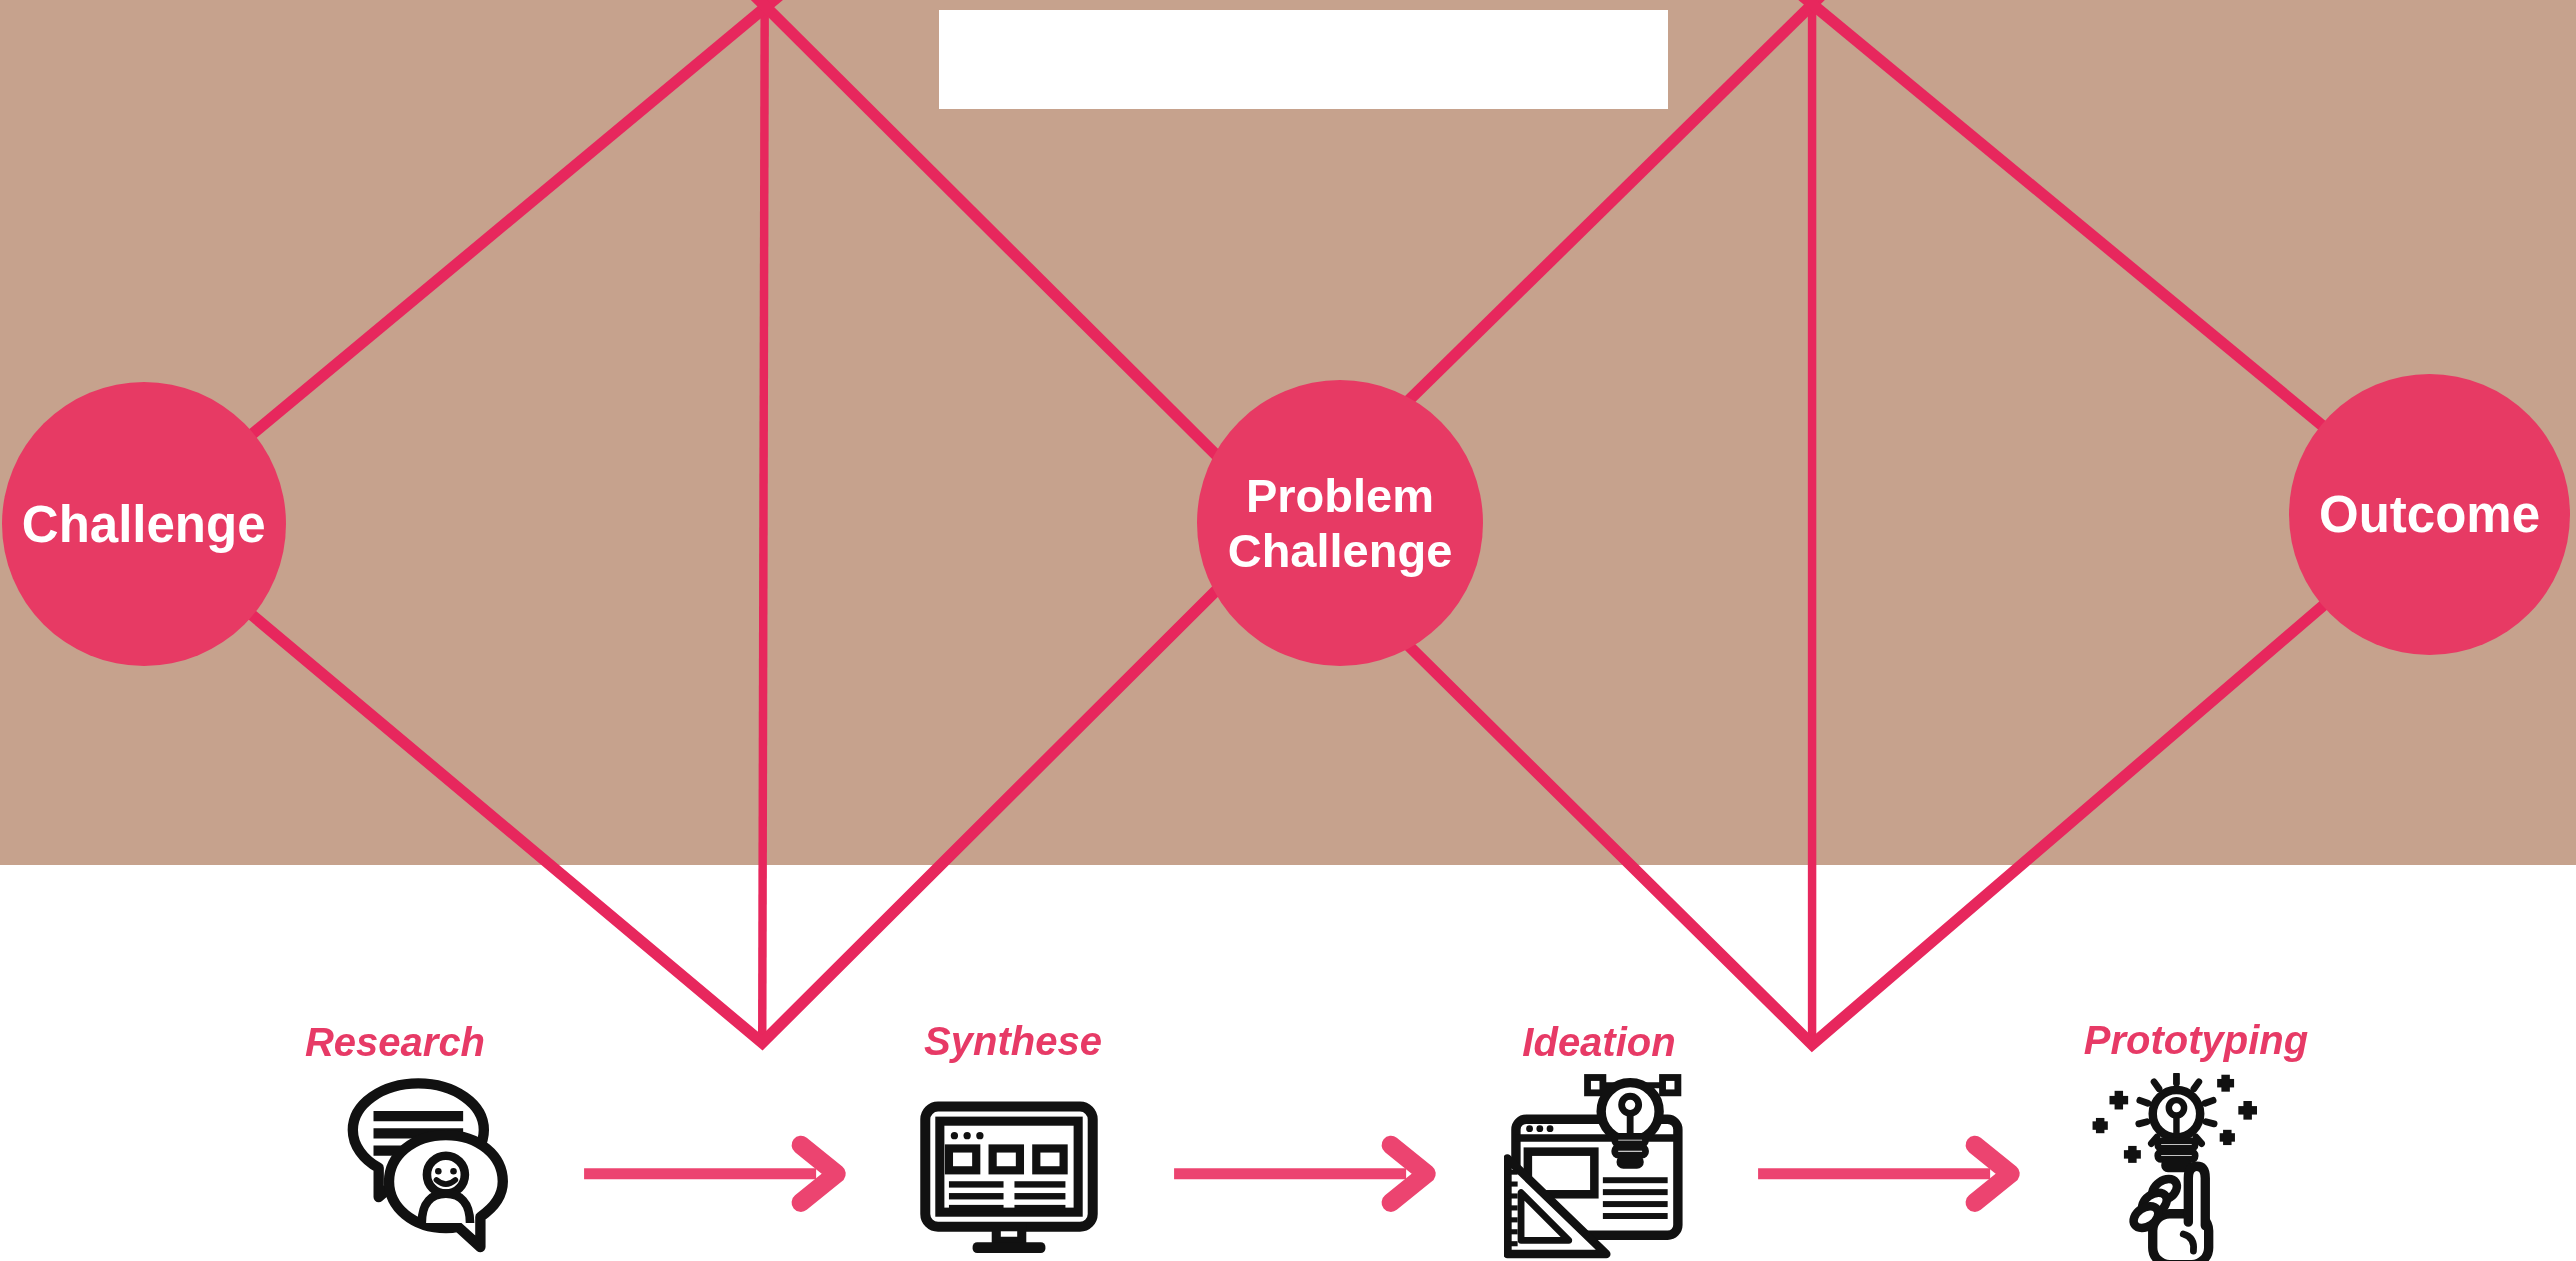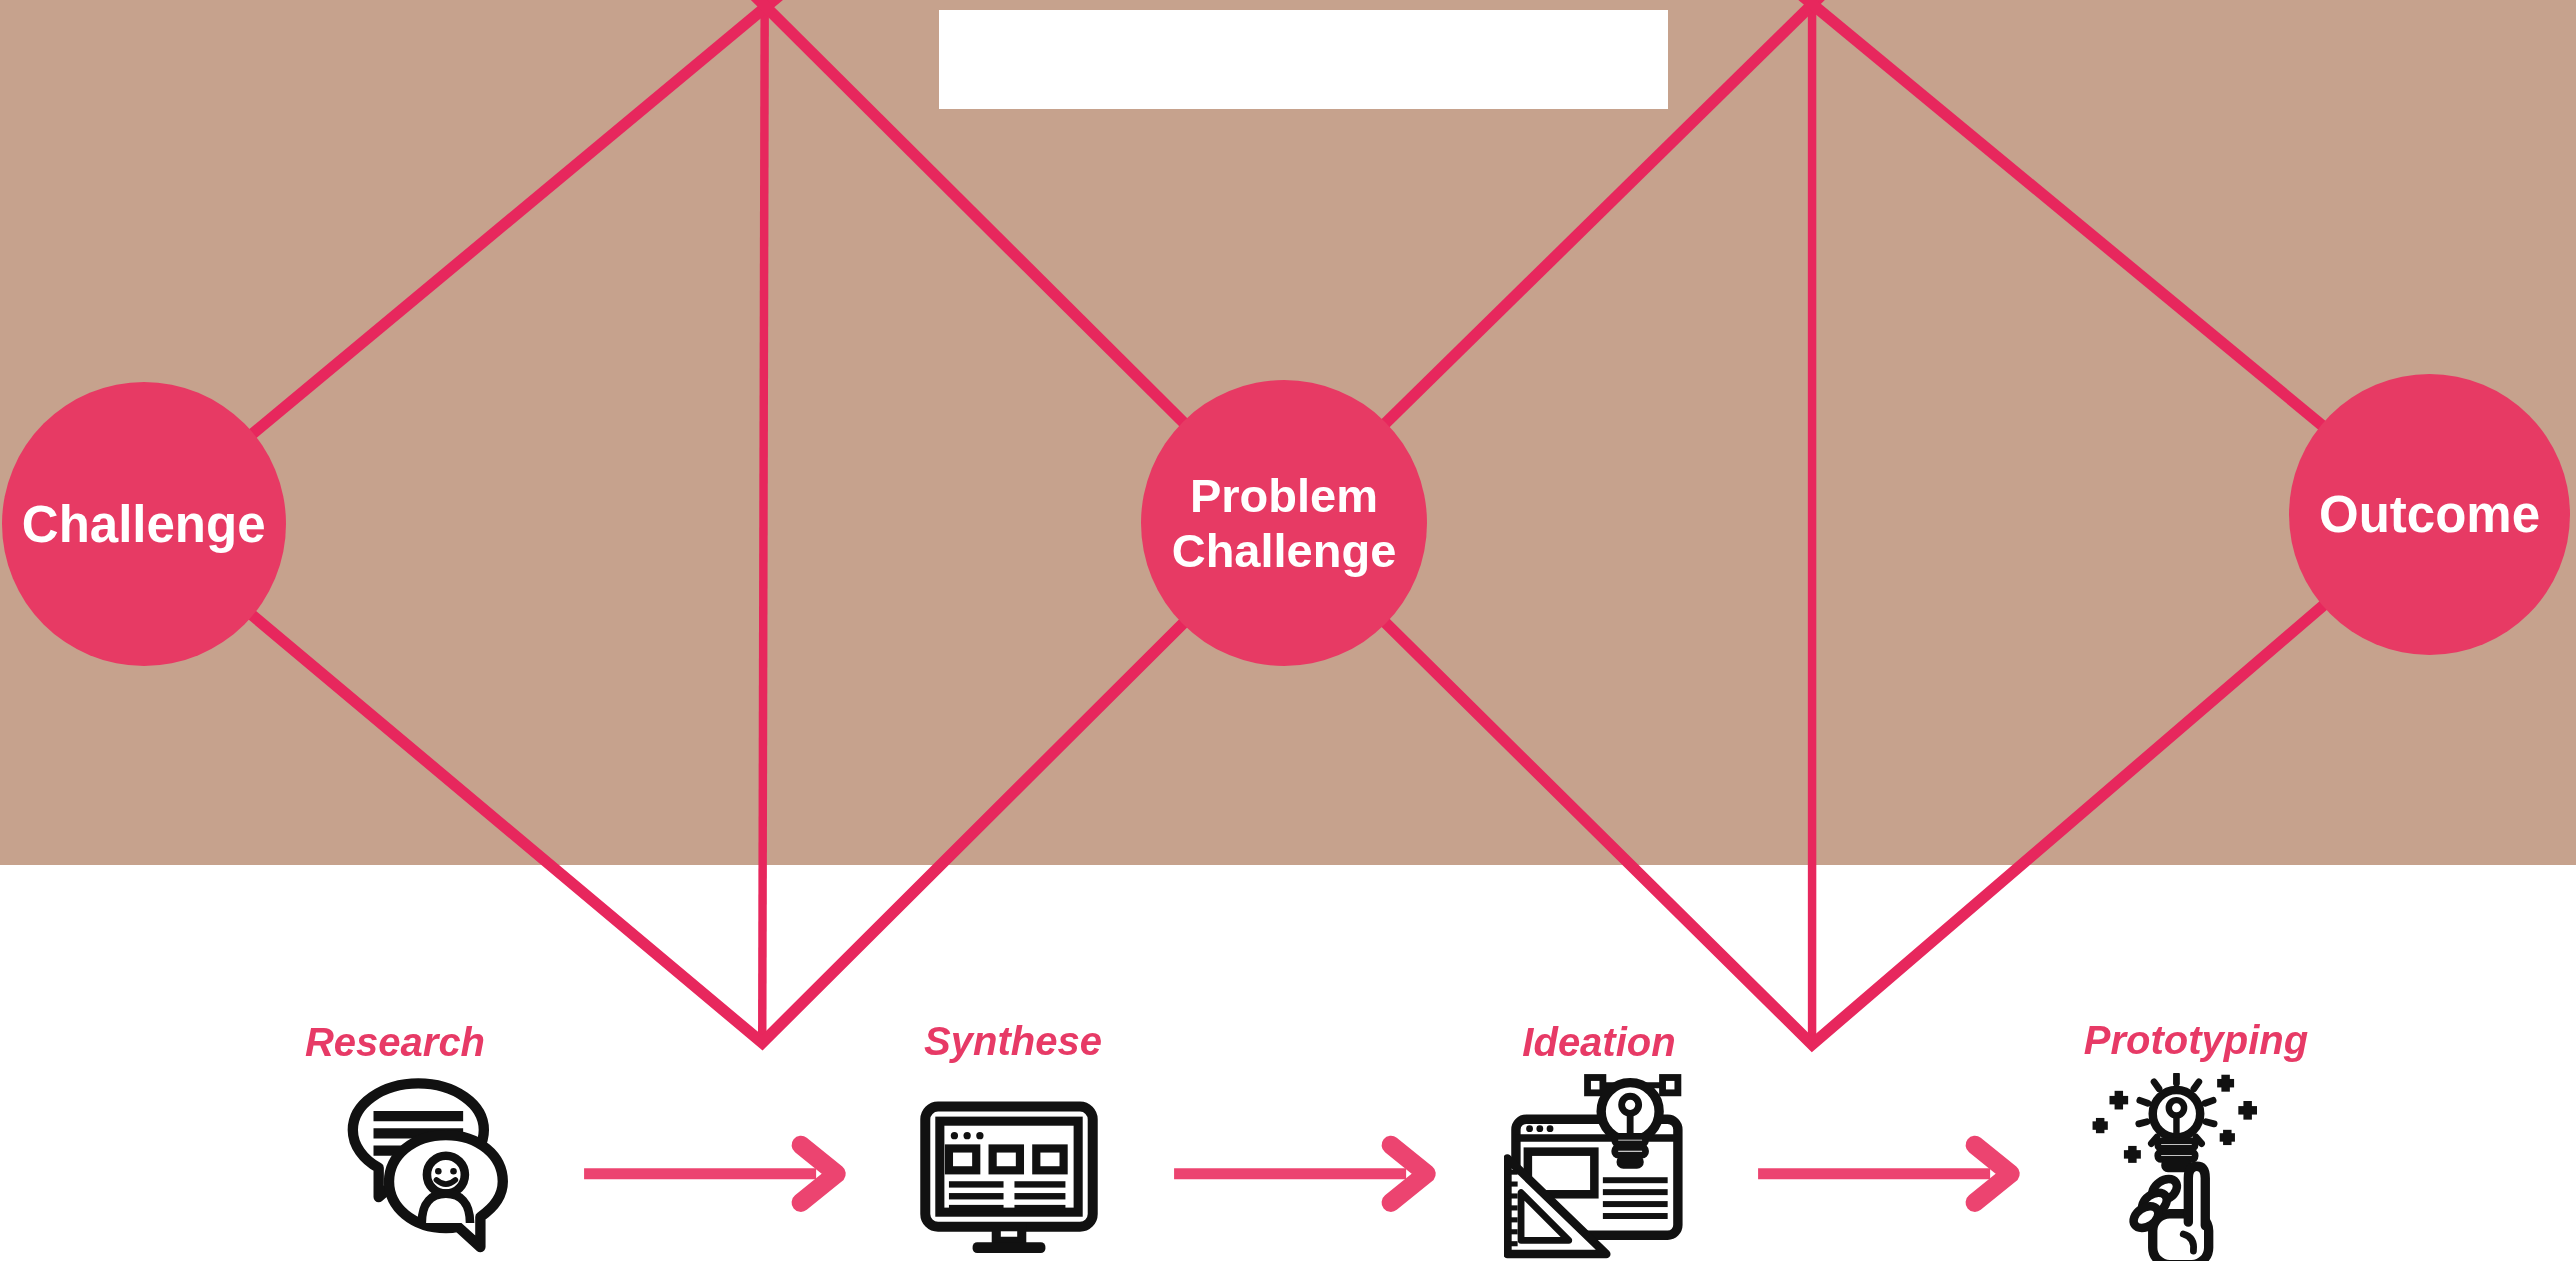--- a/index.html
+++ b/index.html
@@ -21,21 +21,21 @@
     background:var(--title_box,#ffffff);
   }
   .node{
     position:absolute;border-radius:50%;
     background:var(--circle,#E73A64);
     color:var(--circle_text,#ffffff);
     display:flex;flex-direction:column;align-items:center;justify-content:center;
     font-weight:bold;text-align:center;
   }
   .node-challenge{left:1.7px;top:382px;width:284px;height:284px;font-size:51px;}
-  .node-pd{left:1141px;top:380px;width:286px;height:286px;font-size:47px;line-height:1.18;text-align:center;}
+  .node-pd{left:1197px;top:380px;width:286px;height:286px;font-size:47px;line-height:1.18;text-align:center;}
   .node-outcome{left:2289px;top:374px;width:281px;height:281px;font-size:51px;}
   .phase-label{
     position:absolute;transform:translateX(-50%);
     color:var(--label,#E73A66);
     font-weight:bold;font-style:italic;font-size:40px;line-height:44px;white-space:nowrap;
   }
   .icon{position:absolute;}
   .icon svg{display:block;width:100%;height:100%;}
   .arrow{position:absolute;width:271px;height:102px;}
   .arrow line,.arrow polyline{stroke:var(--arrow,#EC4470);fill:none;}

